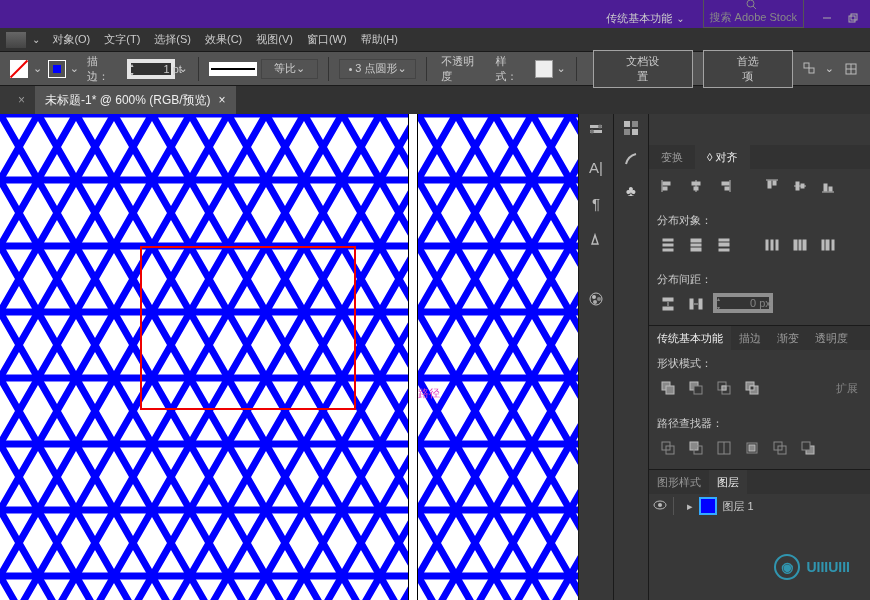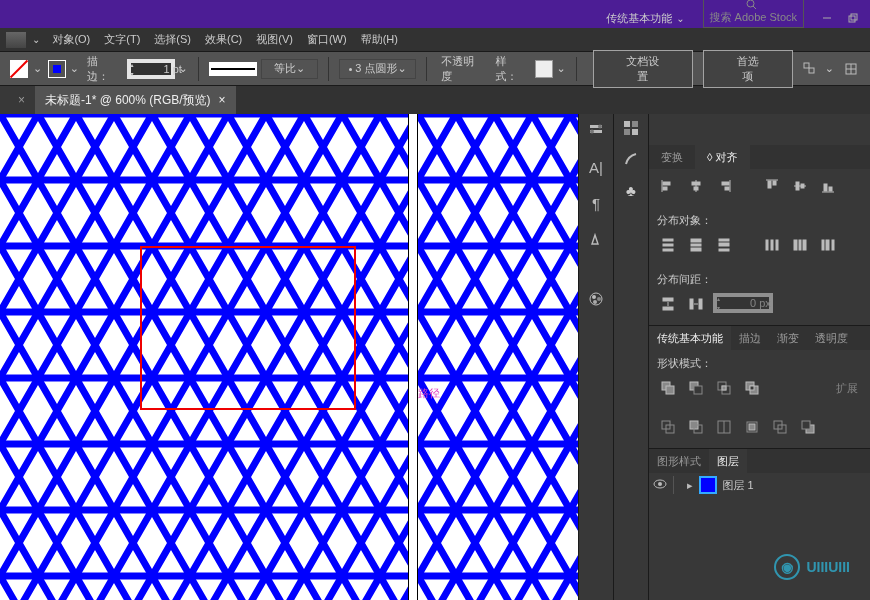--- a/index.html
+++ b/index.html
@@ -388,20 +388,21 @@
               <rect x="2" y="2" width="8" height="8" fill="#888"></rect>
               <rect x="6" y="6" width="8" height="8" fill="#888"></rect>
               <rect x="6" y="6" width="4" height="4" fill="#383838"></rect>
             </svg>
           </div>
         <div style="flex:1"></div>
         <span style="opacity:0.5;padding:4px">扩展</span>
       </div>
     </div>
     <div class="psec">
+      <span class="t">路径查找器：</span>
       <div class="row">
         <div class="alignbtn">
             <svg width="16" height="16">
               <rect x="2" y="2" width="8" height="8" fill="none" stroke="#888"></rect>
               <rect x="6" y="6" width="8" height="8" fill="none" stroke="#888"></rect>
             </svg>
           </div>
         <div class="alignbtn">
             <svg width="16" height="16">
               <rect x="2" y="2" width="8" height="8" fill="#888"></rect>

